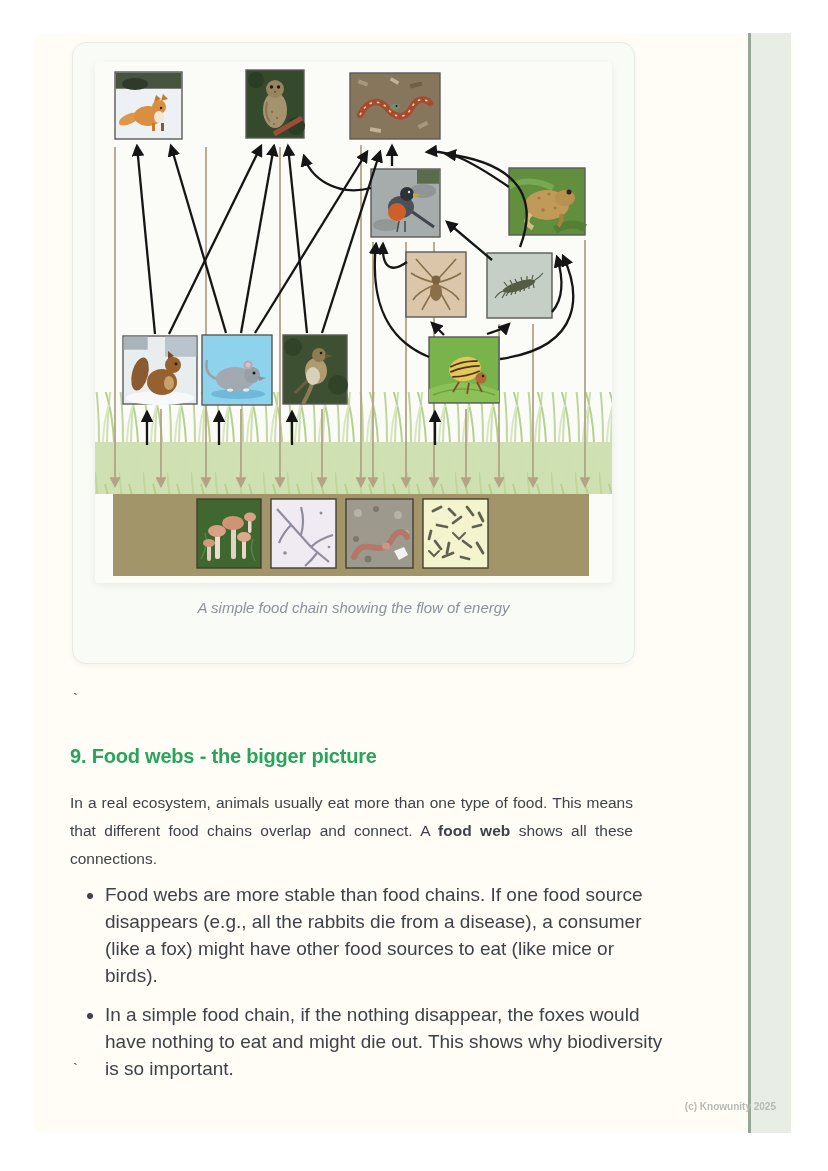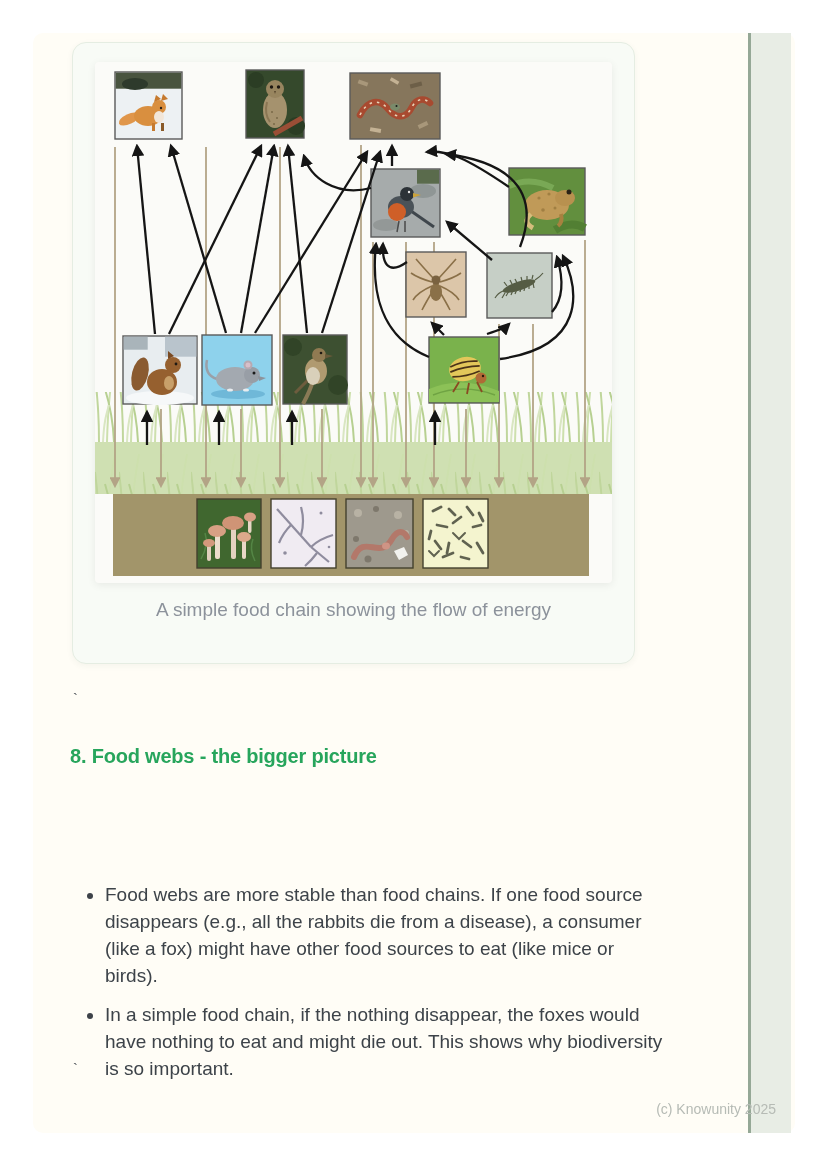--- a/index.html
+++ b/index.html
@@ -15,38 +15,38 @@
   .card { position:absolute; left:39px; top:9px; width:561px; height:620px;
           background:#f8fbf6; border:1px solid #e5ede2; border-radius:14px;
           box-shadow:0 2px 6px rgba(60,80,60,0.05); }
 
   .diagram-area { position:absolute; left:22px; top:19px; width:517px; height:521px;
                   background:#fbfbf8; border-radius:4px;
                   box-shadow:0 2px 8px rgba(0,0,0,0.07); }
   .diagram-area svg { display:block; }
 
   .caption { position:absolute; left:0; width:100%; top:556px; text-align:center;
-             font-size:19px; color:#8c929b; }
+             font-size:15px; font-style:italic; color:#8c929b; }
 
   .tick-top    { position:absolute; left:40px; top:657px;  font-size:15px; color:#4a4f55; }
   .tick-bottom { position:absolute; left:40px; top:1027px; font-size:15px; color:#4a4f55; }
 
   .heading { position:absolute; left:37px; top:712px; margin:0;
              font-size:20px; font-weight:700; color:#27a55c; letter-spacing:-0.2px; }
 
   .para { position:absolute; left:37px; top:756px; width:563px; margin:0;
           font-size:15.5px; line-height:28px; color:#3d4349; text-align:justify; }
   .para strong { font-weight:700; }
 
   .bullets { position:absolute; left:37px; top:848px; width:563px; margin:0;
              padding:0 0 0 35px; font-size:19px; line-height:27px; color:#3d4349; }
   .bullets li { margin-bottom:12px; }
 
-  .watermark { position:absolute; top:1068px; right:19px; font-size:14px;
-               color:#b6bbb5; z-index:5; }
+  .watermark { position:absolute; top:1068px; right:19px; font-size:10px;
+               color:#b6bbb5; z-index:5;font-weight:bold; }
 </style>
 </head>
 <body>
 
 <div class="page">
   <div class="sheet">
 
     <div class="stripe"></div>
 
     <div class="card">
@@ -349,22 +349,23 @@
             <path d="M197,383 L197,350" marker-end="url(#mA)"></path>
             <path d="M340,383 L340,350" marker-end="url(#mA)"></path>
           </g>
         </svg>
       </div>
       <div class="caption">A simple food chain showing the flow of energy</div>
     </div>
 
     <div class="tick-top">`</div>
 
-    <h2 class="heading">8. Food webs - the bigger picture</h2>
-
+    <h2 class="heading">9. Food webs - the bigger picture</h2>
+
+    <p class="para"><span>In a real ecosystem, animals usually eat more than one type of food. This means that different food chains overlap and connect. A </span><strong>food web</strong><span> shows all these connections.</span></p>
 
     <ul class="bullets">
       <li>Food webs are more stable than food chains. If one food source disappears (e.g., all the rabbits die from a disease), a consumer (like a fox) might have other food sources to eat (like mice or birds).</li>
       <li>In a simple food chain, if the nothing disappear, the foxes would have nothing to eat and might die out. This shows why biodiversity is so important.</li>
     </ul>
 
     <div class="tick-bottom">`</div>
 
     <div class="watermark">(c) Knowunity 2025</div>
   </div>

